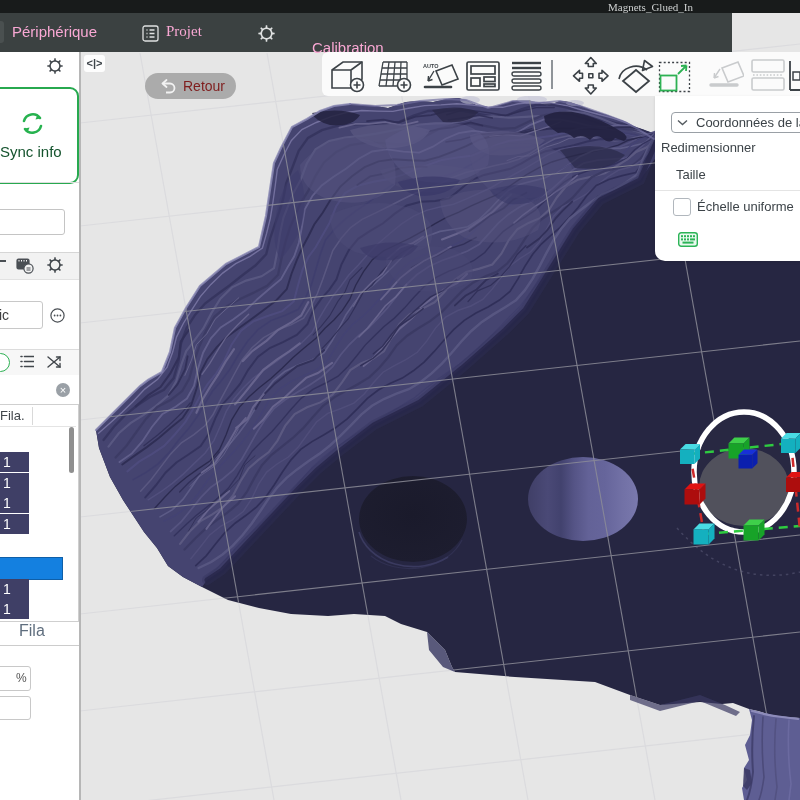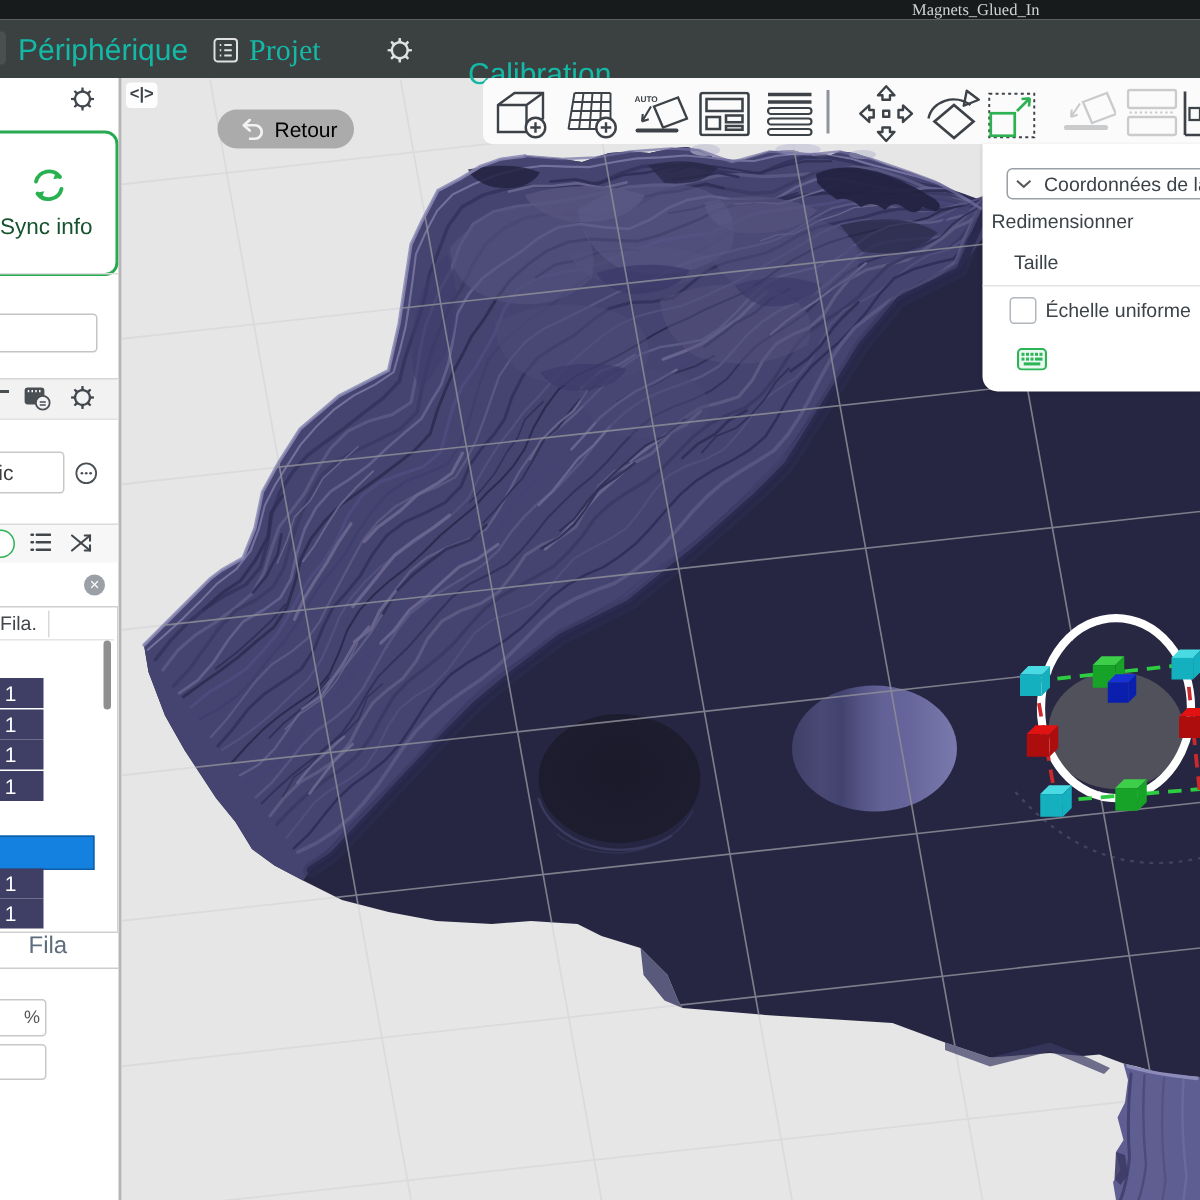--- a/index.html
+++ b/index.html
@@ -324,21 +324,21 @@
     <div class="abs" style="left:0;top:593px;width:79px;height:1px;background:#cccccc;"></div>
 
     <div class="abs" style="left:-6px;top:614px;width:35px;height:23px;background:#fff;border:1px solid #c8c8c8;border-radius:3px;color:#555;font-size:12px;text-align:right;line-height:23px;">%&nbsp;</div>
     <div class="abs" style="left:-6px;top:644px;width:35px;height:22px;background:#fff;border:1px solid #c8c8c8;border-radius:3px;"></div>
   </div>
 
   <div class="abs" style="left:0;top:0;width:800px;height:13px;background:#181b1b;font-family:Liberation Serif, serif;">
     <div class="abs" style="left:608px;top:0;width:200px;height:13px;color:#cfd2d2;font-size:11px;line-height:14px;">Magnets_Glued_In</div>
   </div>
 
-  <div class="abs" style="left:0;top:13px;width:800px;height:39px;background:#3b4141;color:#14b8a6;font-size:20px;">
+  <div class="abs" style="left:0;top:13px;width:732px;height:39px;background:#3b4141;color:#f9a8d4;font-size:15px;">
     <div class="abs" style="left:-8px;top:8px;width:12px;height:22px;background:#4a5050;border-radius:3px;"></div>
     <div class="abs" style="left:12px;top:10px;">Périphérique</div>
     <svg class="abs" style="left:142px;top:12px" width="17" height="17" viewBox="0 0 17 17" fill="none" stroke="#dfe1e1" stroke-width="1.3">
       <rect x="1" y="1" width="15" height="15" rx="2"></rect>
       <path d="M4.5,5 h1 M7.5,5 h5 M4.5,8.5 h1 M7.5,8.5 h5 M4.5,12 h1 M7.5,12 h5"></path>
     </svg>
     <div class="abs" style="left:166px;top:10px;font-family:Liberation Serif, serif;">Projet</div>
     <svg class="abs gearsvg2" style="left:258px;top:12px" width="17" height="17" viewBox="0 0 16 16">
         <path d="M13.74,7.14 L15.67,7.31 L15.67,8.69 L13.74,8.86 L12.67,11.45 L13.91,12.93 L12.93,13.91 L11.45,12.67 L8.86,13.74 L8.69,15.67 L7.31,15.67 L7.14,13.74 L4.55,12.67 L3.07,13.91 L2.09,12.93 L3.33,11.45 L2.26,8.86 L0.33,8.69 L0.33,7.31 L2.26,7.14 L3.33,4.55 L2.09,3.07 L3.07,2.09 L4.55,3.33 L7.14,2.26 L7.31,0.33 L8.69,0.33 L8.86,2.26 L11.45,3.33 L12.93,2.09 L13.91,3.07 L12.67,4.55 Z M12.2,8 a4.2,4.2 0 1 0 -8.4,0 a4.2,4.2 0 1 0 8.4,0 Z" fill="#dfe1e1" fill-rule="evenodd"></path>
       </svg>
@@ -451,18 +451,18 @@
         <rect x="4.5" y="9.6" width="11" height="2"></rect>
       </g>
     </svg>
   </div>
 
   <div class="abs" style="left:145px;top:73px;width:91px;height:26px;background:#ababab;border-radius:13px;">
     <svg class="abs" style="left:15px;top:6px" width="17" height="15" viewBox="0 0 17 15" fill="none" stroke="#f2f2f2" stroke-width="1.8">
       <path d="M3,4.5 H10 a4.5,4.5 0 0 1 0,9 H6"></path>
       <path d="M6.5,1 L2.5,4.5 L6.5,8" stroke-linejoin="round" stroke-linecap="round"></path>
     </svg>
-    <div class="abs" style="left:38px;top:5px;color:#000000;font-size:14px;">Retour</div>
+    <div class="abs" style="left:38px;top:5px;color:#7f1d1d;font-size:14px;">Retour</div>
   </div>
 
   <div class="abs" style="left:84px;top:55px;width:21px;height:17px;background:#fdfdfd;border-radius:3px;color:#3c4348;font-size:11px;text-align:center;line-height:17px;font-weight:bold;">&lt;|&gt;</div>
 
 </div>
 
 </body></html>

